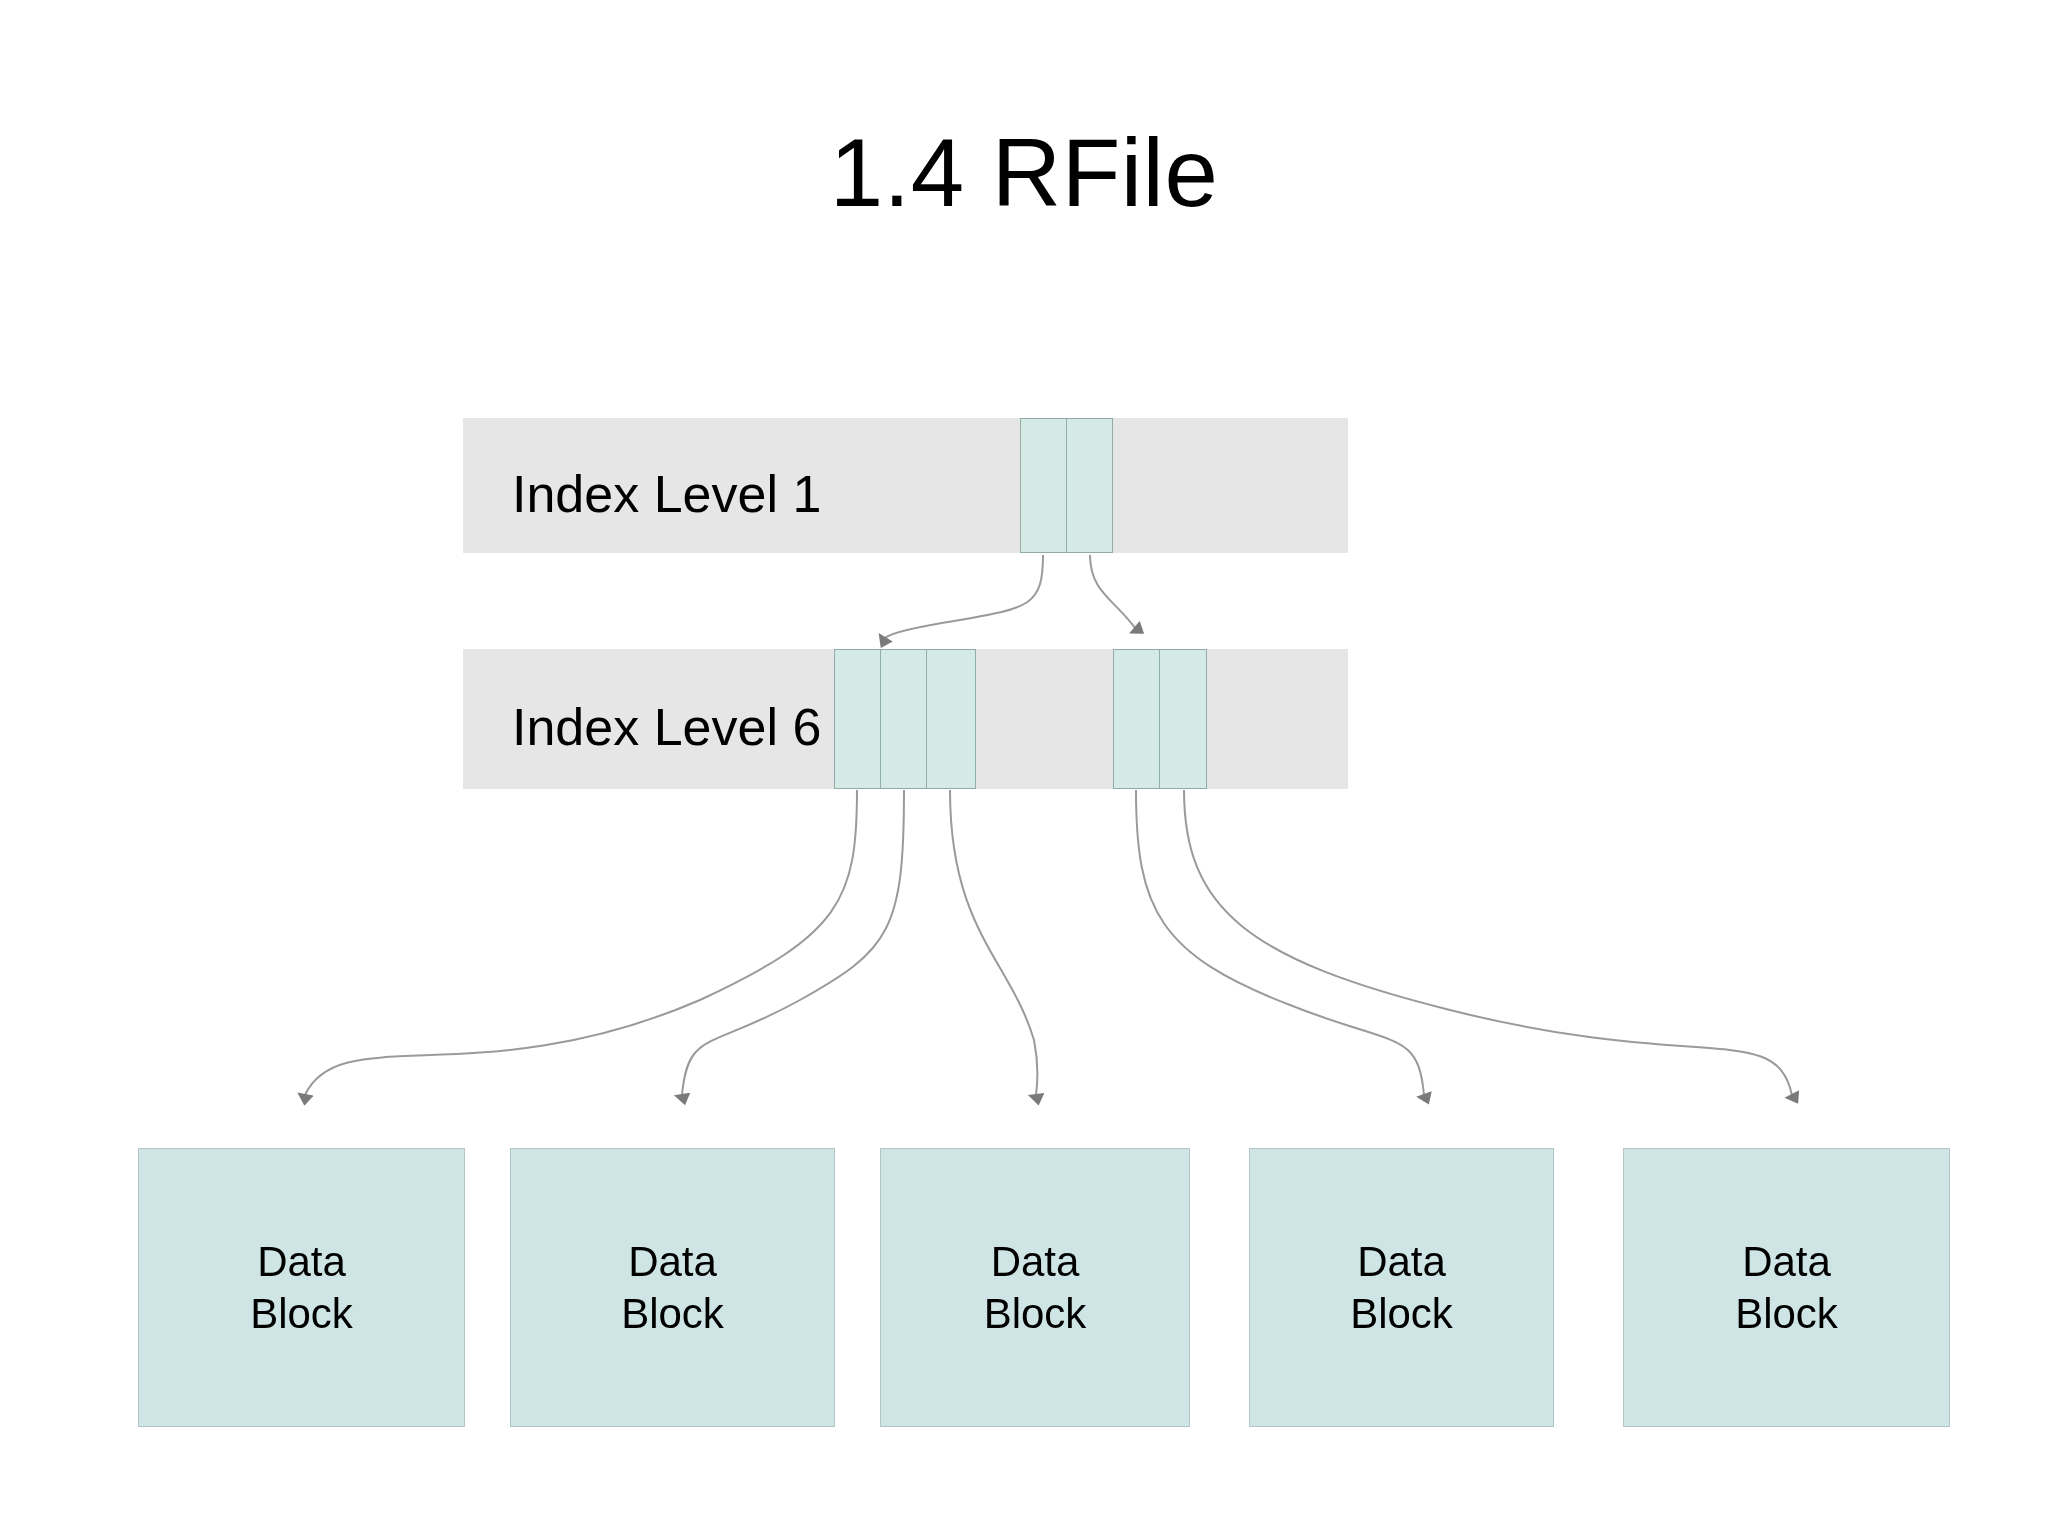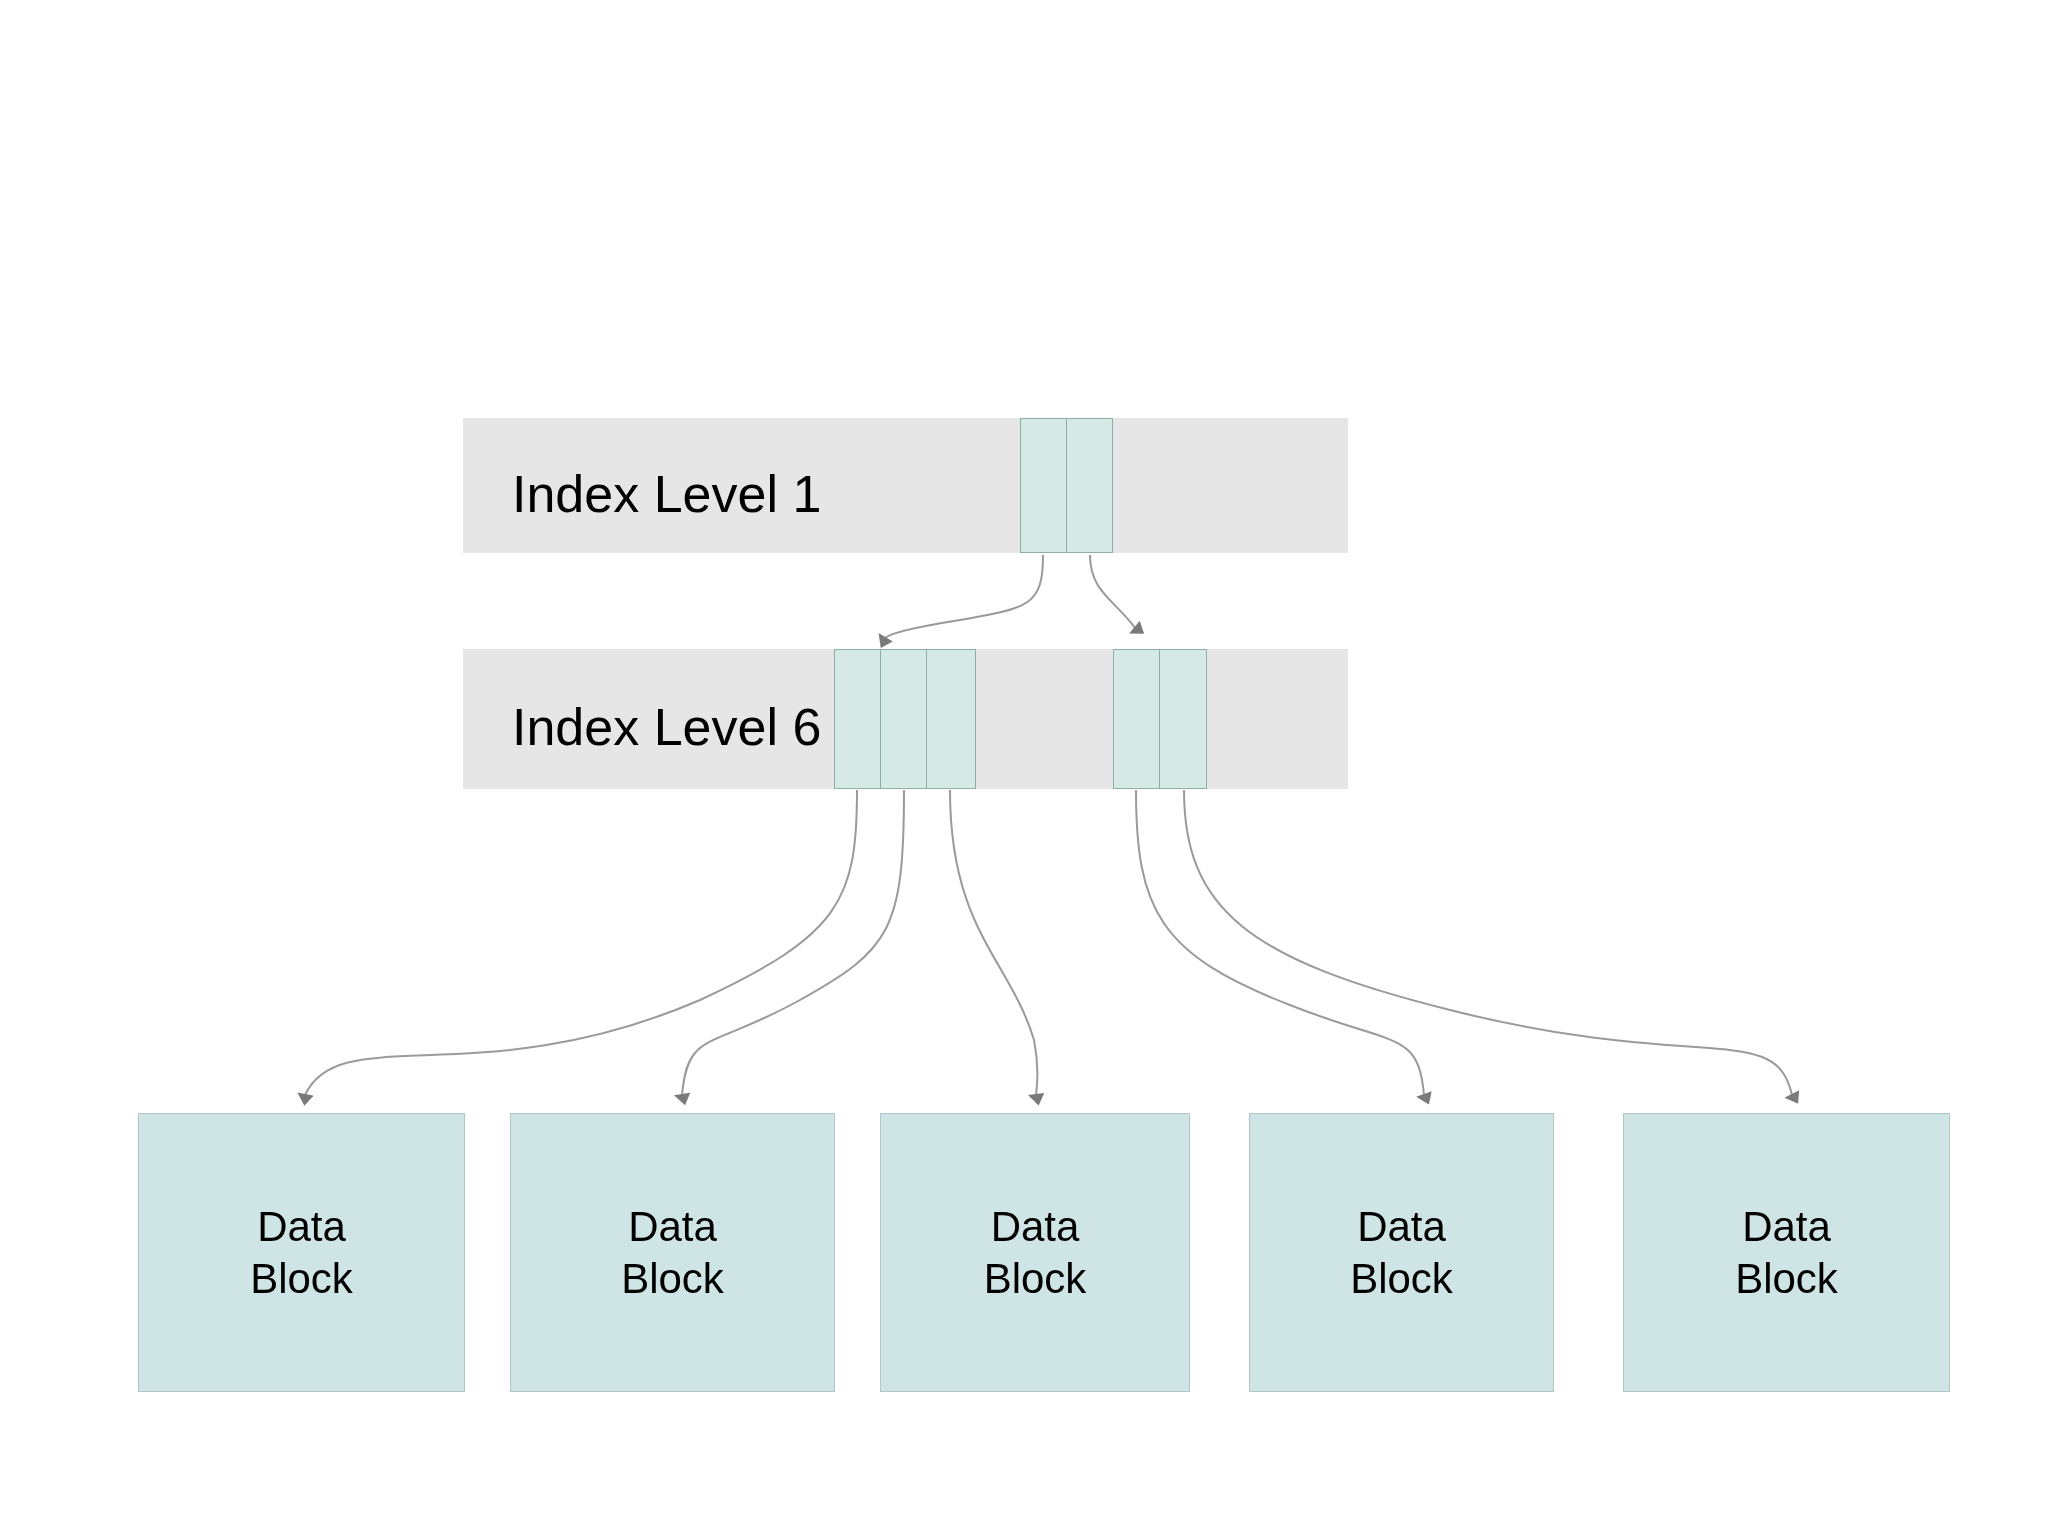--- a/index.html
+++ b/index.html
@@ -50,20 +50,21 @@
   }
   .data-block {
     position: absolute;
     background: #cfe5e5;
     border: 1px solid #b3c6c6;
     box-sizing: border-box;
     display: flex;
     flex-direction: column;
     align-items: center;
     justify-content: center;
+    margin-top: 35px;
   }
   .data-block .db-line {
     font-size: 42px;
     color: #000000;
     line-height: 52px;
     text-align: center;
   }
   #edges {
     position: absolute;
     left: 0;
@@ -71,20 +72,21 @@
     width: 2048px;
     height: 1535px;
     pointer-events: none;
   }
 </style>
 </head>
 <body>
 
 <div id="slide">
 
+  <div id="slide-title">1.4 RFile</div>
 
   <div class="index-bar" style="left:463px; top:418px; width:885px; height:135px;"></div>
   <div class="index-label" style="left:512px; top:464px;">Index Level 1</div>
   <div class="idx-cell" style="left:1020px; top:418px; width:47px; height:135px;"></div>
   <div class="idx-cell" style="left:1066px; top:418px; width:47px; height:135px;"></div>
 
   <div class="index-bar" style="left:463px; top:649px; width:885px; height:140px;"></div>
   <div class="index-label" style="left:512px; top:697px;">Index Level 6</div>
   <div class="idx-cell" style="left:834px; top:649px; width:47px; height:140px;"></div>
   <div class="idx-cell" style="left:880px; top:649px; width:47px; height:140px;"></div>

